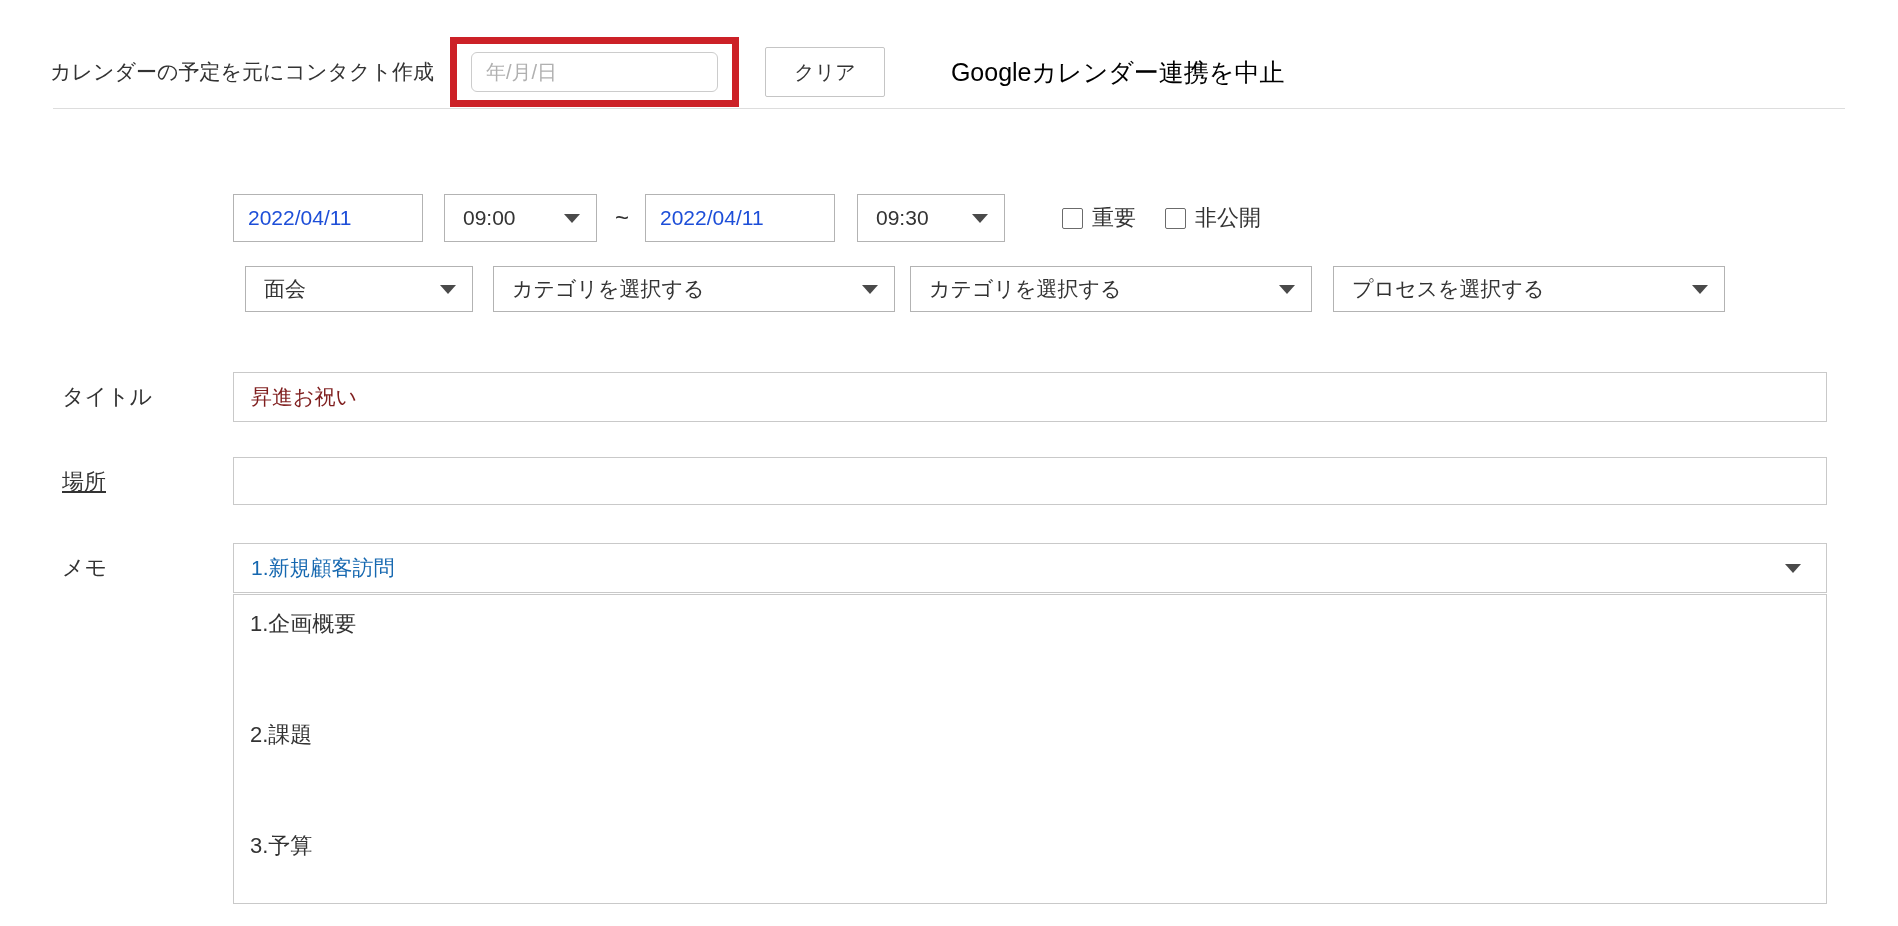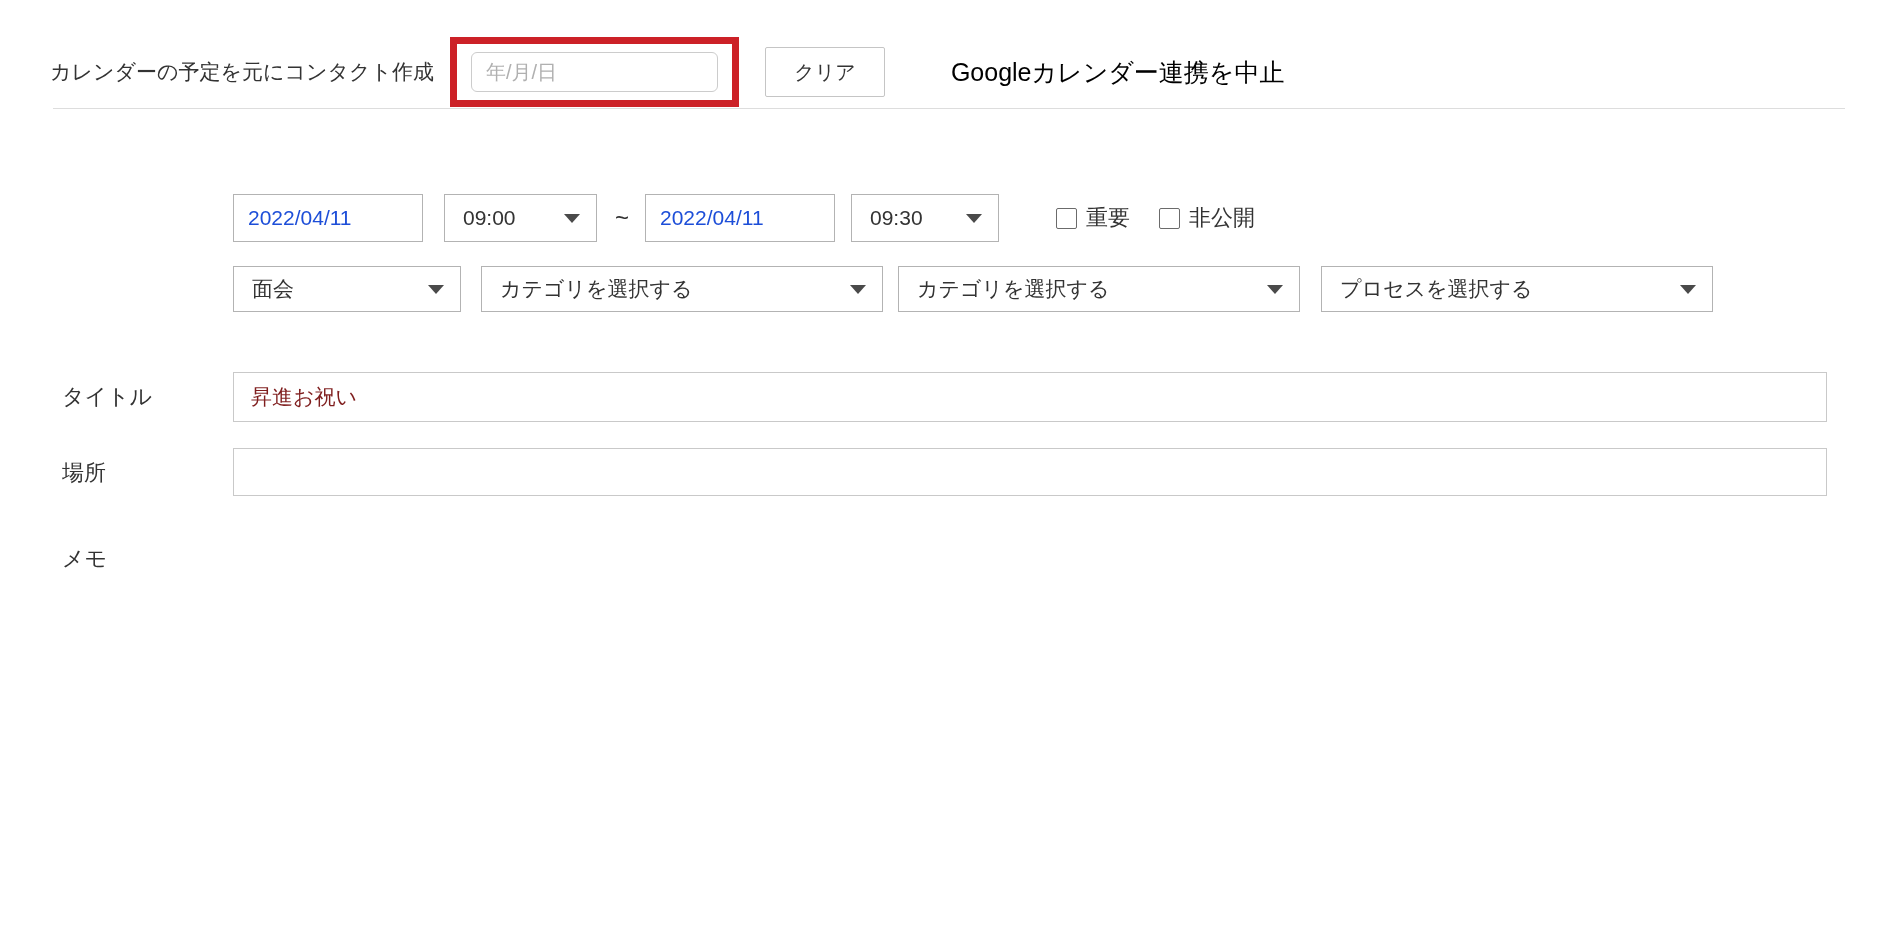--- a/index.html
+++ b/index.html
@@ -52,23 +52,23 @@
   
   .form-row { display: flex; align-items: flex-start; }
   .label-col {
     width: 233px; flex: 0 0 233px;
     padding: 10px 0 0 62px;
     font-size: 22px; color: #333; white-space: nowrap;
   }
   .content { display: flex; align-items: center; }
 
   .schedule-row { margin-top: 85px; }
-  .selects-row  { margin-top: 24px; }
+  .selects-row  { margin-top: 24px; gap: 12px; }
   .title-row    { margin-top: 60px; }
-  .location-row { margin-top: 26px; }
+  .location-row { margin-top: 35px; text-decoration: underline; }
   .memo-row     { margin-top: 38px; }
 
   .text-box {
     height: 48px; border: 1px solid #b3b3b3;
     font-size: 21px; color: #1d4ed8; padding: 0 14px;
     outline: none; background: #fff; font-family: inherit;
   }
   .date-box { width: 190px; }
 
   .select-box {
@@ -83,21 +83,21 @@
     position: absolute; right: 16px; top: 50%;
     margin-top: -4px;
     width: 0; height: 0;
     border-left: 8px solid transparent;
     border-right: 8px solid transparent;
     border-top: 9px solid #4a4a4a;
   }
   .time-box { width: 153px; margin-left: 21px; }
   .tilde { font-size: 24px; margin: 0 16px 0 18px; color: #333; }
   .end-date { margin-left: 0; }
-  .end-time { width: 148px; margin-left: 16px; }
+  .end-time { width: 148px; margin-left: 22px; }
 
   .checks { display: flex; align-items: center; margin-left: 57px; }
   .check-item { display: flex; align-items: center; cursor: pointer; }
   .check-item + .check-item { margin-left: 29px; }
   .check-item input[type="checkbox"] {
     appearance: none; -webkit-appearance: none;
     width: 21px; height: 21px;
     border: 1px solid #6b6b6b; border-radius: 2px;
     background: #fff; margin: 0 9px 0 0; cursor: pointer;
   }
@@ -211,15 +211,28 @@
 
   <div class="form-row location-row">
     <div class="label-col">場所</div>
     <div class="content">
       <input class="wide-input" type="text" value="" style="">
     </div>
   </div>
 
   <div class="form-row memo-row">
     <div class="label-col">メモ</div>
+    <div class="content memo-content">
+      <div class="memo-select">
+        <span class="memo-selected">1.新規顧客訪問</span>
+        <span class="arrow-down"></span>
+      </div>
+      <textarea class="memo-textarea" style="">1.企画概要
+
+
+2.課題
+
+
+3.予算</textarea>
+    </div>
   </div>
 
 </div>
 
 </body></html>

